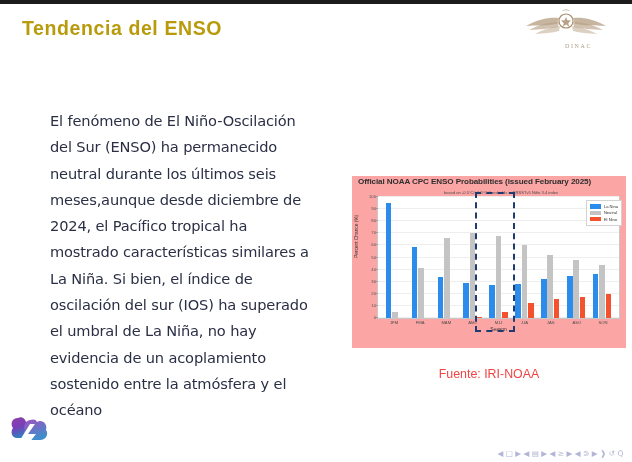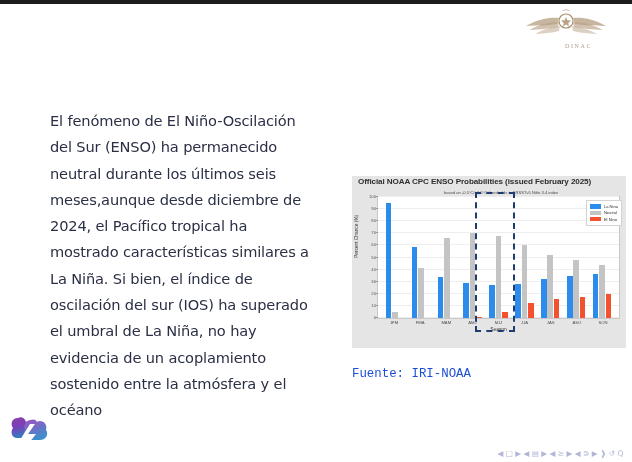--- a/index.html
+++ b/index.html
@@ -58,21 +58,21 @@
     color: #2b2f45;
     font-family: "DejaVu Sans", sans-serif;
     letter-spacing: -0.15px;
   }
 
   
   .chart-panel {
     position: absolute;
     left: 352px; top: 176px;
     width: 274px; height: 172px;
-    background: #e5e5e5;
+    background: #fca5a5;
   }
   .chart-title {
     position: absolute;
     left: 6px; top: 1px;
     width: 268px;
     font-size: 8.1px;
     font-weight: bold;
     color: #2e2e2e;
     white-space: nowrap;
     letter-spacing: -0.1px;
@@ -201,24 +201,24 @@
   .legend-label {
     font-size: 4.1px;
     color: #333;
     white-space: nowrap;
   }
 
   .chart-source {
     position: absolute;
     left: 352px; top: 367px;
     width: 274px;
-    text-align: left;
+    text-align: center;
     font-size: 12.4px;
-    color: #1d4ed8;
-    font-family: Liberation Mono, monospace;
+    color: #ef4444;
+    font-family: Liberation Sans, sans-serif;
   }
 
   
   .storm-logo {
     position: absolute;
     left: 8px; bottom: 6px;
     width: 46px; height: 46px;
   }
   .beamer-nav {
     position: absolute;
@@ -233,20 +233,21 @@
   }
   .nav-sym { opacity: 0.85; }
 </style>
 </head>
 <body>
 
 <div id="slide">
 
   <div class="topline"></div>
 
+  <div class="slide-title">Tendencia del ENSO</div>
 
   <div class="brand-logo">
     <svg viewBox="0 0 96 46" width="96" height="46">
       <g fill="#b9a287">
         <path d="M48 6 c-4 0 -7 3 -7 7 0 4 3 7 7 7 s7-3 7-7 c0-4-3-7-7-7z" fill="none" stroke="#a8906f" stroke-width="1.2"></path>
         <path d="M48 9 l1.4 3.3 3.6 .3 -2.7 2.3 .8 3.5 -3.1-1.9 -3.1 1.9 .8-3.5 -2.7-2.3 3.6-.3z"></path>
         <path d="M41 10 C32 9 20 11 8 18 C20 17 28 18 39 16 z" opacity="0.8"></path>
         <path d="M41 14 C33 14 22 16 11 22 C23 21 30 21 40 19 z" opacity="0.65"></path>
         <path d="M42 18 C35 19 26 21 17 26 C26 25 34 25 41 23 z" opacity="0.5"></path>
         <path d="M55 10 C64 9 76 11 88 18 C76 17 68 18 57 16 z" opacity="0.8"></path>

